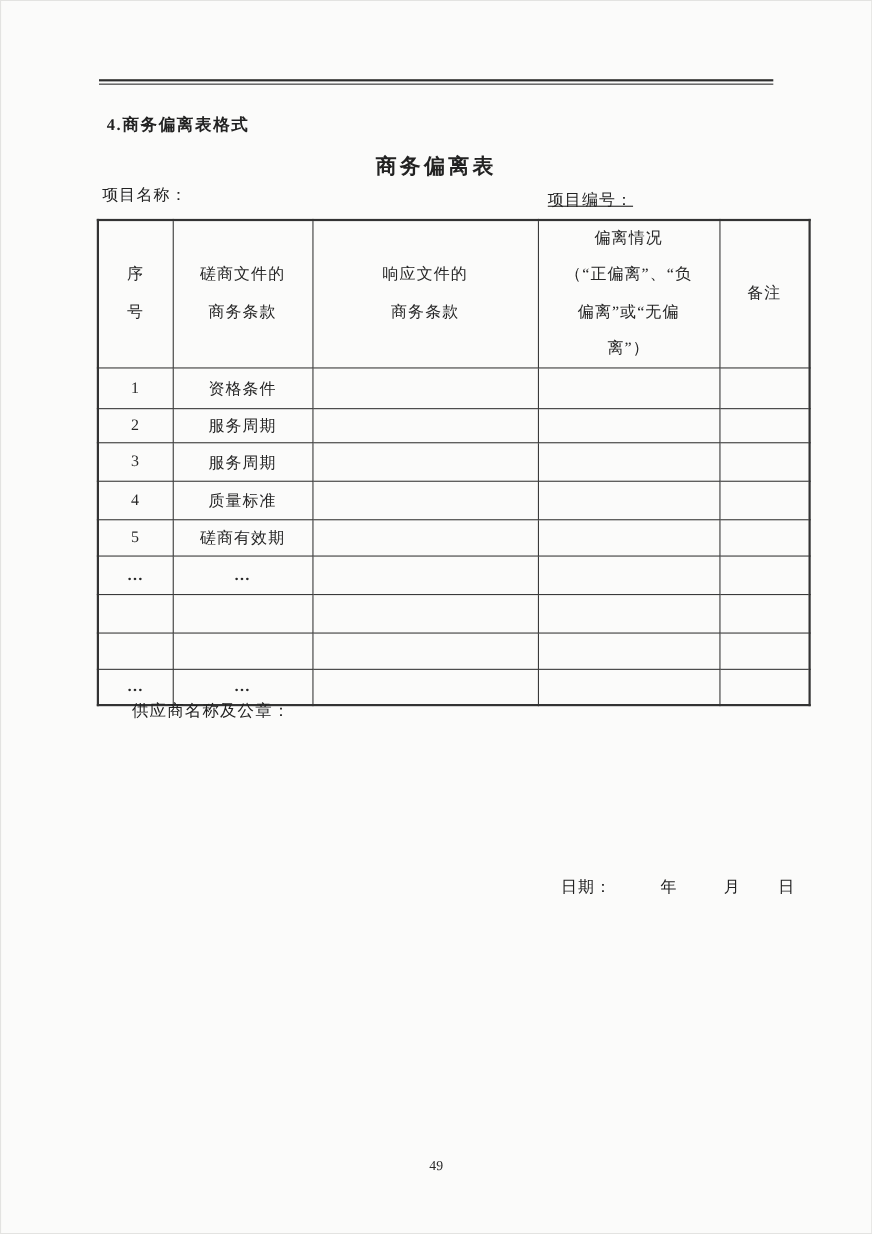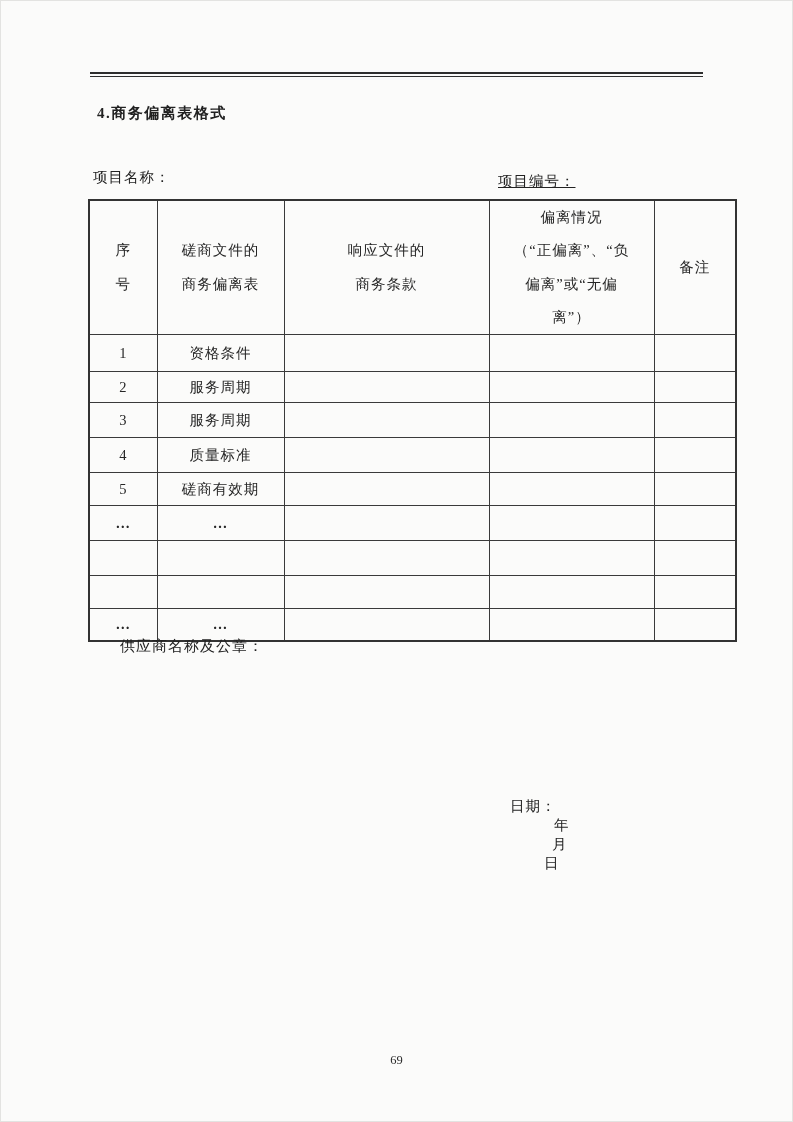--- a/index.html
+++ b/index.html
@@ -80,57 +80,57 @@
     font-size: 15px; letter-spacing: 1px; white-space: nowrap;
   }
   .legal-line {
     position: absolute; left: 120px; top: 698px;
     font-size: 14.5px; letter-spacing: 1px; white-space: nowrap;
   }
   .date-line {
     position: absolute; left: 510px; top: 797px;
     font-size: 14.5px; letter-spacing: 1px;
     display: inline-flex;
-    flex-direction: column;
   }
   .date-line .gap-a { margin-left: 44px; }
   .date-line .gap-b { margin-left: 42px; }
   .date-line .gap-c { margin-left: 34px; }
   .page-number {
     position: absolute; left: 0; top: 1053px; width: 100%;
     text-align: center; font-size: 12.5px; color: #2a2a2a;
   }
 </style>
 </head>
 <body>
 
 <div class="page">
 
   <div class="double-rule"></div>
 
   <div class="section-heading">4.商务偏离表格式</div>
 
+  <div class="doc-title">商务偏离表</div>
 
   <div class="label-project-name">项目名称：</div>
 
   <div class="label-project-code">项目编号：</div>
 
   <table class="deviation">
     <colgroup>
       <col style="width:68px">
       <col style="width:127px">
       <col style="width:205px">
       <col style="width:165px">
       <col style="width:82px">
     </colgroup>
     <thead>
       <tr>
         <th>序号</th>
         <th>磋商文件的
-商务偏离表</th>
+商务条款</th>
         <th>响应文件的
 商务条款</th>
         <th>偏离情况
 （“正偏离”、“负
 偏离”或“无偏离”）</th>
         <th>备注</th>
       </tr>
     </thead>
     <tbody>
       <tr>
@@ -202,15 +202,15 @@
   <div class="supplier-line">供应商名称及公章：</div>
 
 
   <div class="date-line">
     <span>日期：</span>
     <span class="gap-a">年</span>
     <span class="gap-b">月</span>
     <span class="gap-c">日</span>
   </div>
 
-  <div class="page-number">69</div>
+  <div class="page-number">49</div>
 
 </div>
 
 </body></html>

